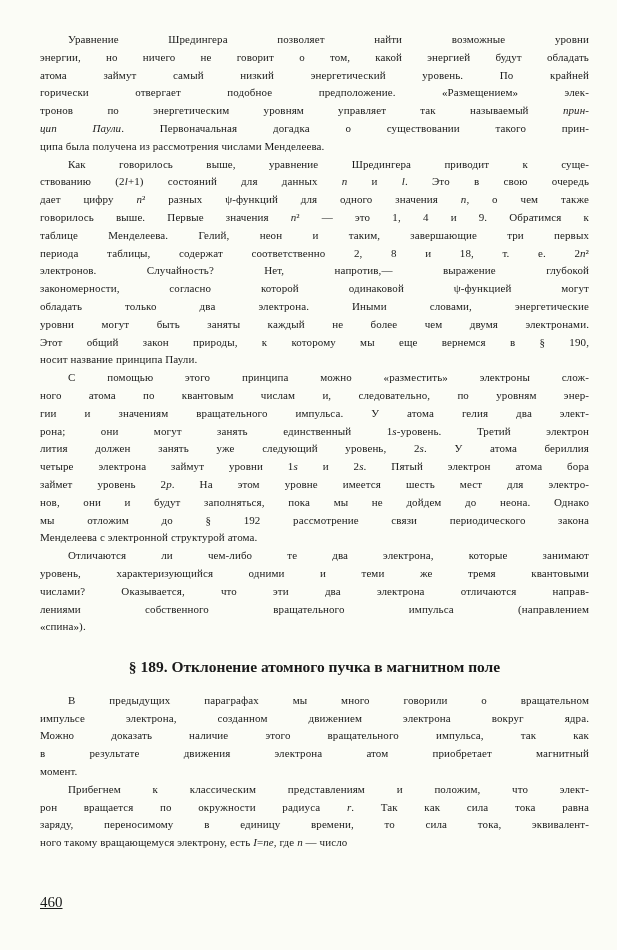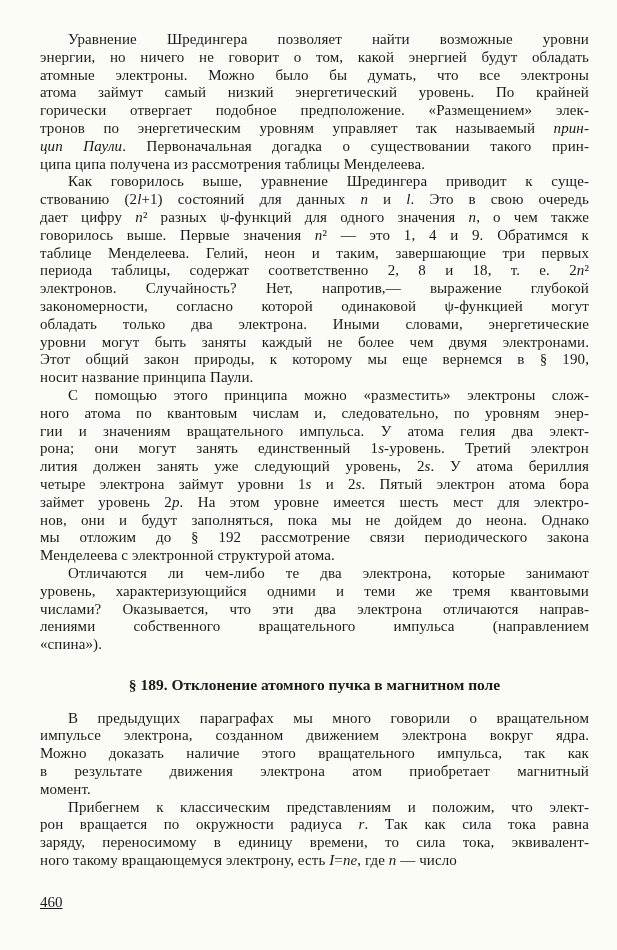--- a/index.html
+++ b/index.html
@@ -19,21 +19,21 @@
   .text-column {
     position: absolute;
     left: 40px;
     top: 31px;
     width: 549px;
   }
   .para {
     margin: 0;
   }
   .line {
-    font-size: 15px;
+    font-size: 11px;
     line-height: 17.8px;
     text-align: justify;
     text-align-last: justify;
     white-space: normal;
     letter-spacing: 0.1px;
   }
   .line.first {
     text-indent: 28px;
   }
   .line.last {
@@ -58,26 +58,25 @@
   i { }
 </style>
 </head>
 <body>
 
 <div class="page">
   <div class="text-column">
       <div class="para">
         <div class="line first">Уравнение Шредингера позволяет найти возможные уровни</div>
         <div class="line">энергии, но ничего не говорит о том, какой энергией будут обладать</div>
-        <div class="line">атомные электроны. Можно было бы думать, что все электроны</div>
         <div class="line">атома займут самый низкий энергетический уровень. По крайней</div>
         <div class="line">горически отвергает подобное предположение. «Размещением» элек-</div>
         <div class="line">тронов по энергетическим уровням управляет так называемый <i>прин-</i></div>
         <div class="line"><i>цип Паули</i>. Первоначальная догадка о существовании такого прин-</div>
-        <div class="line last">ципа ципа получена из рассмотрения таблицы Менделеева.</div>
+        <div class="line last">ципа была получена из рассмотрения числами Менделеева.</div>
       </div>
       <div class="para">
         <div class="line first">Как говорилось выше, уравнение Шредингера приводит к суще-</div>
         <div class="line">ствованию (2<i>l</i>+1) состояний для данных <i>n</i> и <i>l</i>. Это в свою очередь</div>
         <div class="line">дает цифру <i>n</i>² разных ψ-функций для одного значения <i>n</i>, о чем также</div>
         <div class="line">говорилось выше. Первые значения <i>n</i>² — это 1, 4 и 9. Обратимся к</div>
         <div class="line">таблице Менделеева. Гелий, неон и таким, завершающие три первых</div>
         <div class="line">периода таблицы, содержат соответственно 2, 8 и 18, т. е. 2<i>n</i>²</div>
         <div class="line">электронов. Случайность? Нет, напротив,— выражение глубокой</div>
         <div class="line">закономерности, согласно которой одинаковой ψ-функцией могут</div>

